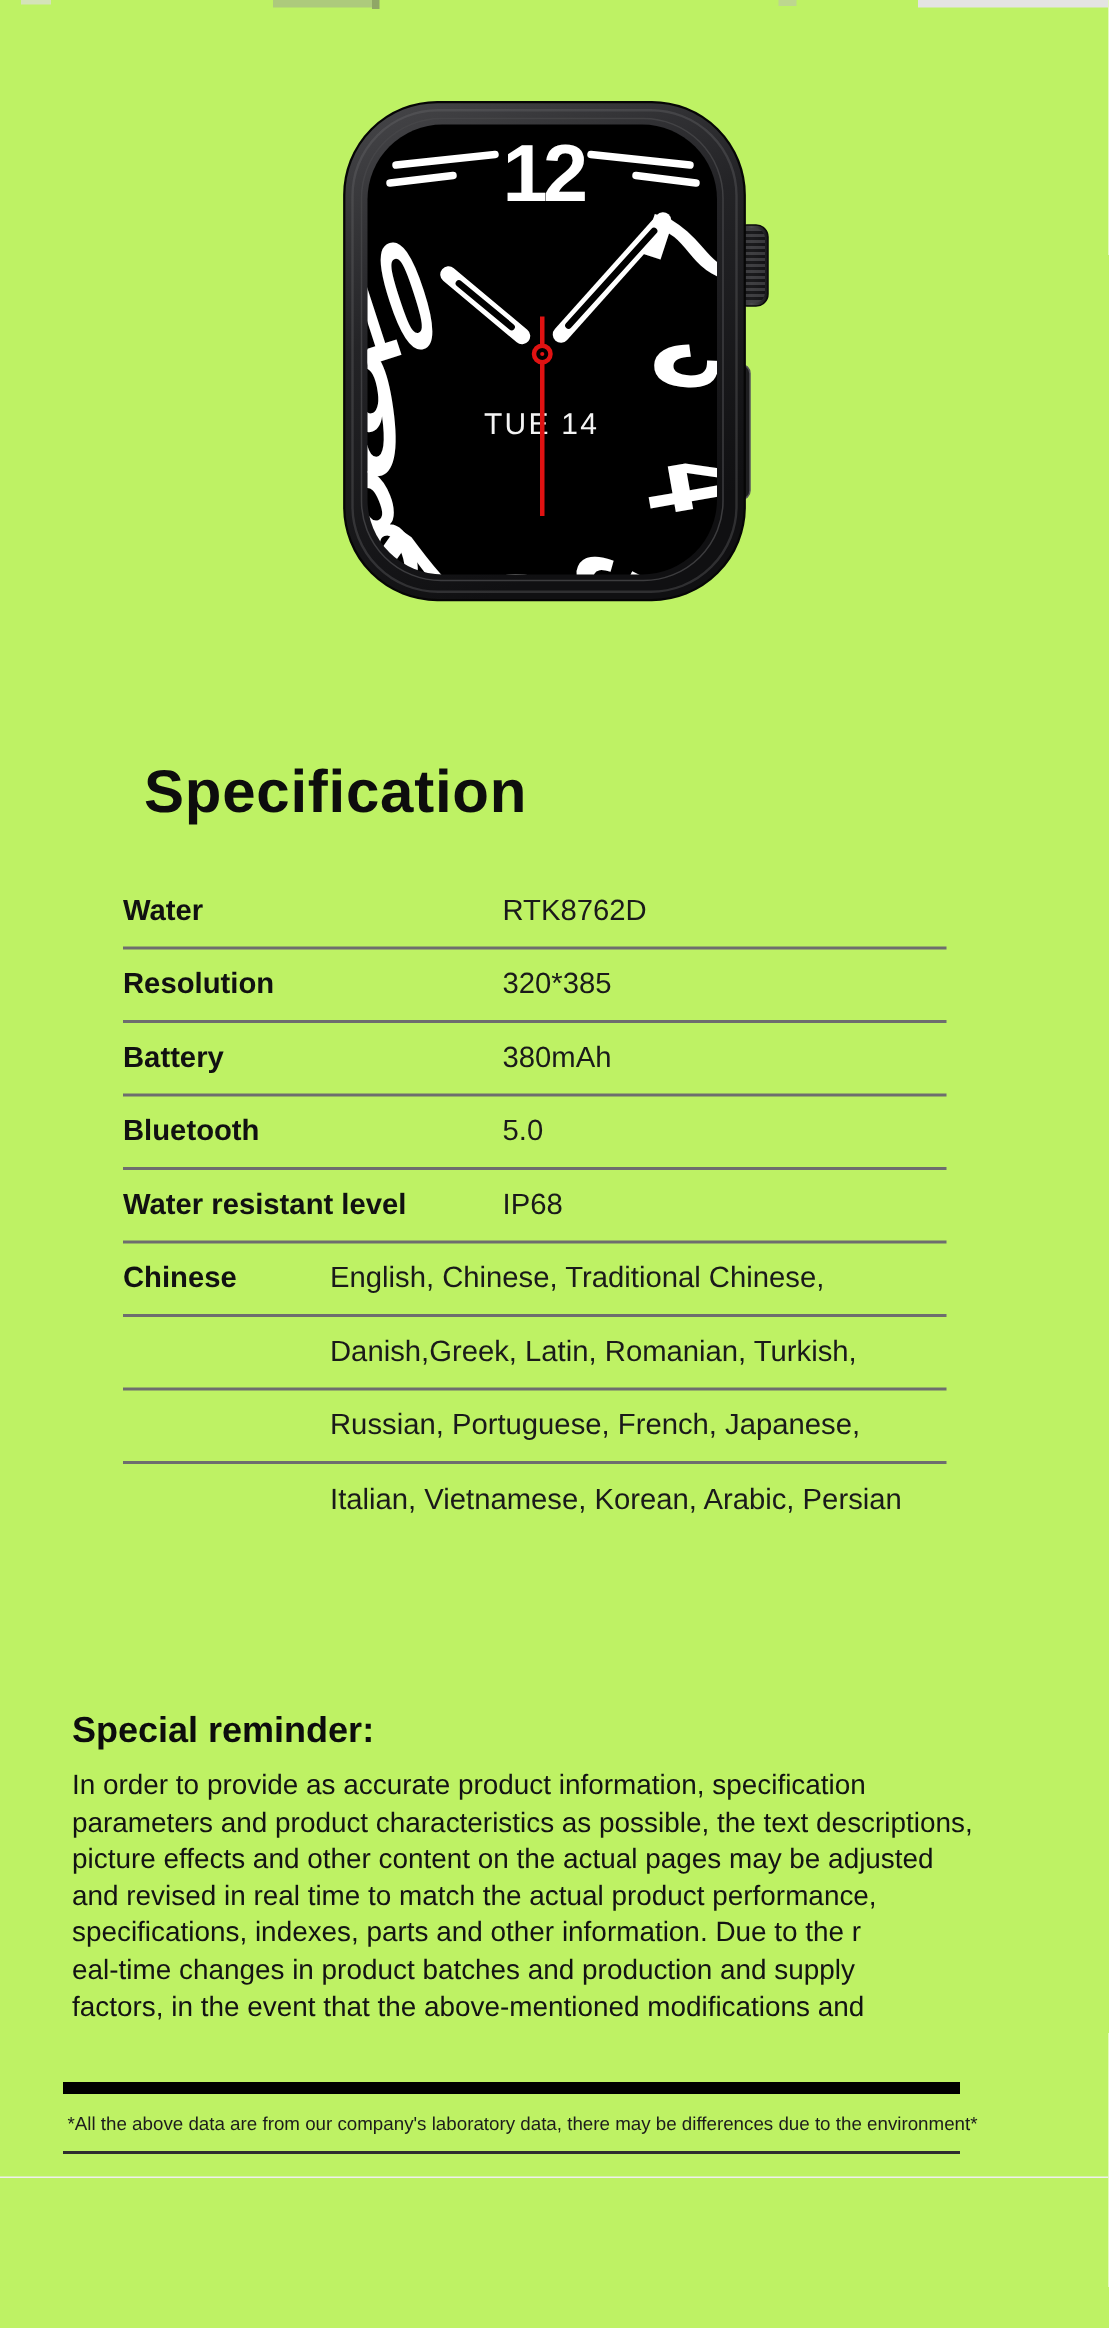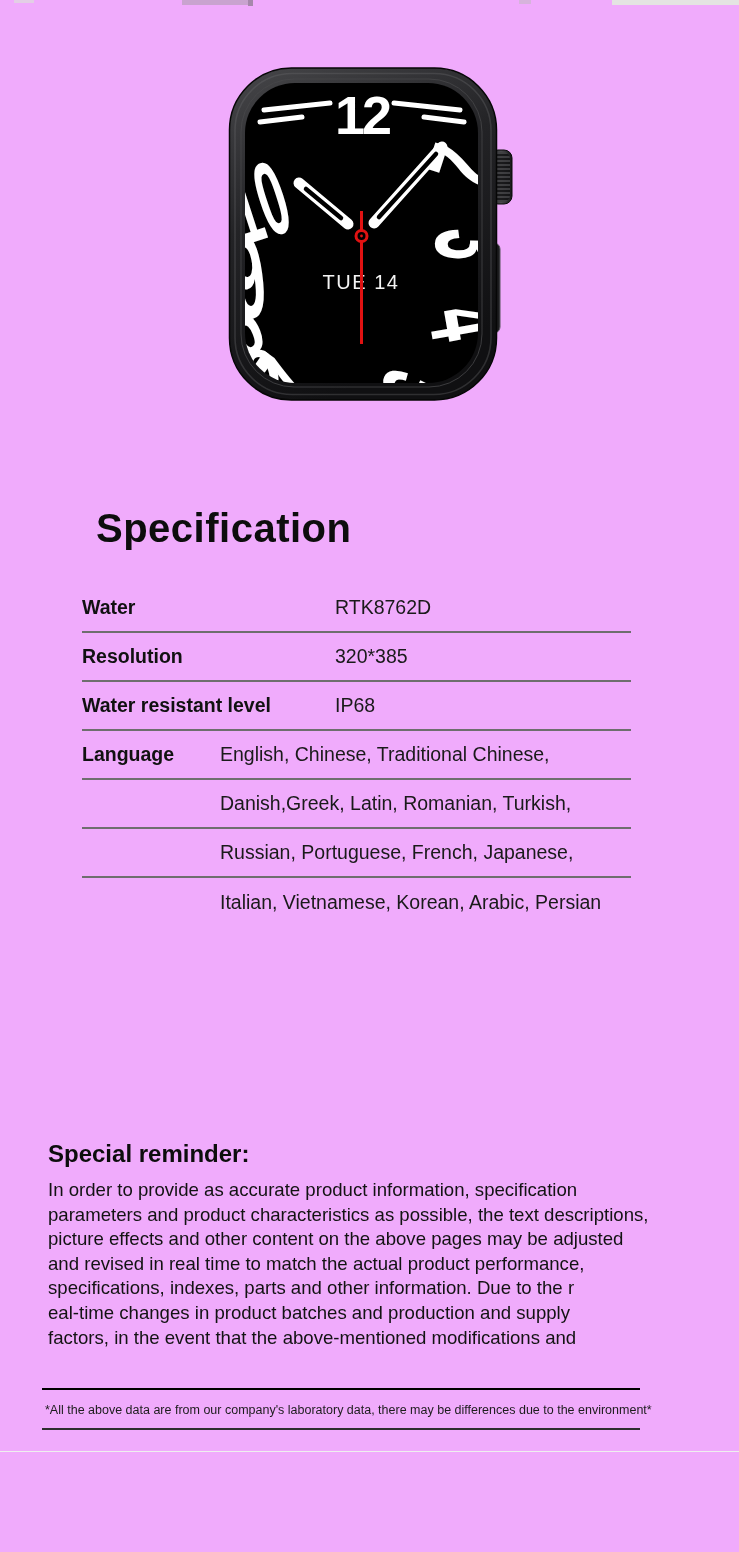--- a/index.html
+++ b/index.html
@@ -1,19 +1,19 @@
 <!DOCTYPE html>
 <html><head>
 <meta charset="utf-8">
 <style>
   * { margin:0; padding:0; box-sizing:border-box; }
   html,body { background:#ffffff; }
   body { font-family:"Liberation Sans","DejaVu Sans",sans-serif; color:#161616; }
   .page {
-    position:relative; width:739px; height:1552px; background:#f0abfc;
+    position:relative; width:739px; height:1552px; background:#bef264;
     overflow:hidden; margin:0 auto;
   }
 
   
   .artifact { position:absolute; top:0; }
 
   
   .watch-wrap { position:absolute; left:228px; top:60px; width:290px; height:348px; }
   .watch-wrap svg { display:block; width:100%; height:100%; }
   .dial-num { font-family:"Liberation Sans","DejaVu Sans",sans-serif; font-weight:bold; fill:#ffffff; }
@@ -39,21 +39,21 @@
   .reminder-title {
     position:absolute; left:48px; top:1140px;
     font-size:24px; font-weight:bold; color:#0d0d0d;text-align:center;
   }
   .reminder-para { position:absolute; left:48px; top:1178px; width:650px; }
   .reminder-line { font-size:18.6px; line-height:24.6px; color:#131313; white-space:nowrap; }
 
   
   .footnote {
     position:absolute; left:42px; top:1388px; width:598px;
-    border-top:2px solid #000000; border-bottom:2px solid #2e2e2e;
+    border-top:8px solid #000000; border-bottom:2px solid #2e2e2e;
     padding:13px 0 11px 3px;
   }
   .footnote-text { font-size:12.5px; color:#1c1c1c; white-space:nowrap; }
 
   .section-divider { position:absolute; left:0; top:1451px; width:739px; height:1px; background:#efefef; }
 </style>
 </head>
 <body>
 
 <div class="page">
@@ -149,46 +149,54 @@
   <div class="spec-table">
     <div class="spec-row">
       <div class="spec-label">Water</div>
       <div class="spec-value">RTK8762D</div>
     </div>
     <div class="spec-row">
       <div class="spec-label">Resolution</div>
       <div class="spec-value">320*385</div>
     </div>
     <div class="spec-row">
+      <div class="spec-label">Battery</div>
+      <div class="spec-value">380mAh</div>
+    </div>
+    <div class="spec-row">
+      <div class="spec-label">Bluetooth</div>
+      <div class="spec-value">5.0</div>
+    </div>
+    <div class="spec-row">
       <div class="spec-label">Water resistant level</div>
       <div class="spec-value">IP68</div>
     </div>
     <div class="spec-row">
-      <div class="spec-label lang">Language</div>
+      <div class="spec-label lang">Chinese</div>
       <div class="spec-value">English, Chinese, Traditional Chinese,</div>
     </div>
     <div class="spec-row">
       <div class="spec-label lang"></div>
       <div class="spec-value">Danish,Greek, Latin, Romanian, Turkish,</div>
     </div>
     <div class="spec-row">
       <div class="spec-label lang"></div>
       <div class="spec-value">Russian, Portuguese, French, Japanese,</div>
     </div>
     <div class="spec-row no-border">
       <div class="spec-label lang"></div>
       <div class="spec-value">Italian, Vietnamese, Korean, Arabic, Persian</div>
     </div>
   </div>
 
   <div class="reminder-title">Special reminder:</div>
   <div class="reminder-para">
     <div class="reminder-line">In order to provide as accurate product information, specification</div>
     <div class="reminder-line">parameters and product characteristics as possible, the text descriptions,</div>
-    <div class="reminder-line">picture effects and other content on the above pages may be adjusted</div>
+    <div class="reminder-line">picture effects and other content on the actual pages may be adjusted</div>
     <div class="reminder-line">and revised in real time to match the actual product performance,</div>
     <div class="reminder-line">specifications, indexes, parts and other information. Due to the r</div>
     <div class="reminder-line">eal-time changes in product batches and production and supply</div>
     <div class="reminder-line">factors, in the event that the above-mentioned modifications and</div>
   </div>
 
   <div class="footnote">
     <div class="footnote-text">*All the above data are from our company's laboratory data, there may be differences due to the environment*</div>
   </div>
 

